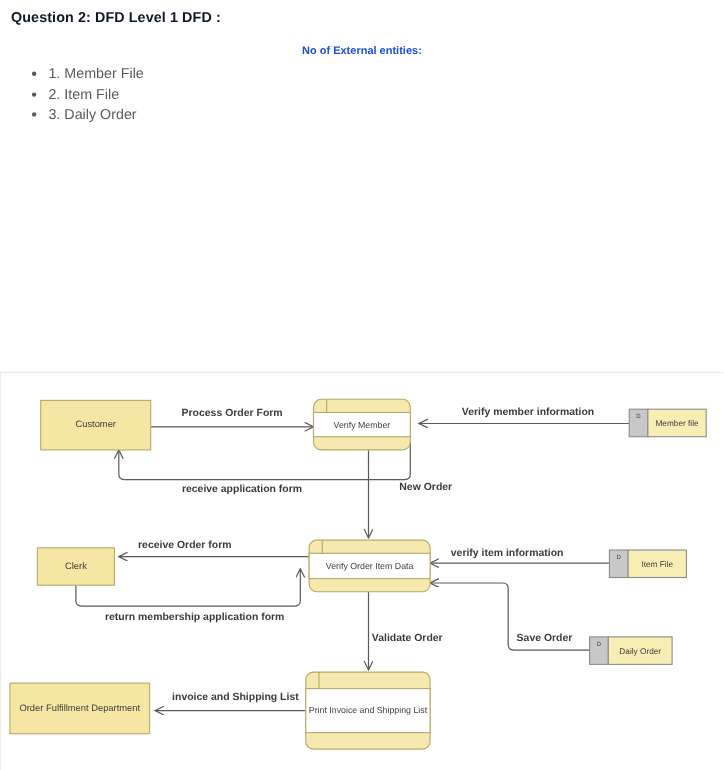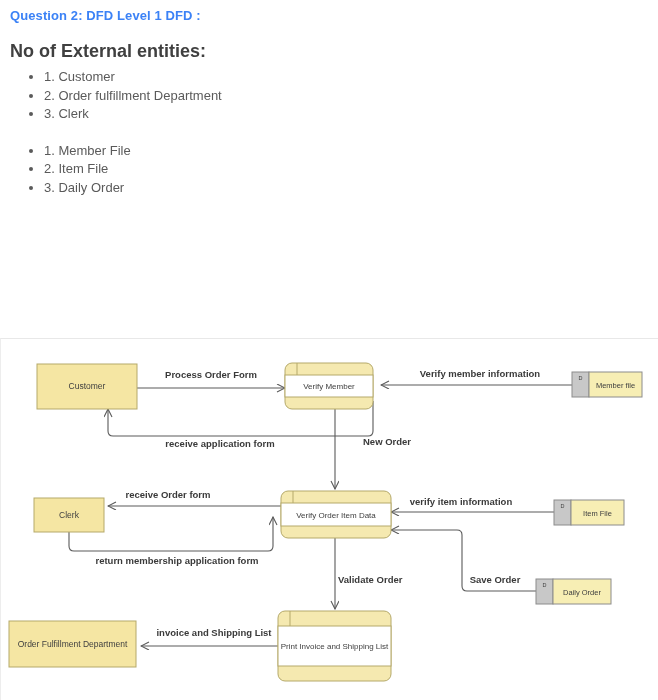--- a/index.html
+++ b/index.html
@@ -18,29 +18,30 @@
   }
 
   
   .text-block {
     padding: 8px 10px 0 10px;
     box-sizing: border-box;
   }
   .q-title {
     font-size: 13px;
     font-weight: bold;
-    color: #3b82f6;
+    color: #0f172a;
     margin: 0 0 18px 0;
     letter-spacing: 0.1px;
   }
   .section-head {
-    font-size: 18px;
+    font-size: 10px;
     font-weight: bold;
-    color: #404040;
+    color: #1d4ed8;
     margin: 0 0 6px 0;
+    text-align: center;
   }
   ul.bullets {
     list-style: disc;
     margin: 0 0 18px 0;
     padding-left: 34px;
   }
   ul.bullets li {
     font-size: 13px;
     color: #5a5a5a;
     line-height: 18.5px;
@@ -79,25 +80,20 @@
   }
 </style>
 </head>
 <body>
 
 <div class="text-block">
 
   <p class="q-title">Question 2: DFD Level 1 DFD :</p>
 
   <p class="section-head">No of External entities:</p>
-  <ul class="bullets">
-    <li>1. Customer</li>
-    <li>2. Order fulfillment Department</li>
-    <li>3. Clerk</li>
-  </ul>
 
 
   <ul class="bullets">
     <li>1. Member File</li>
     <li>2. Item File</li>
     <li>3. Daily Order</li>
   </ul>
 
 </div>
 

